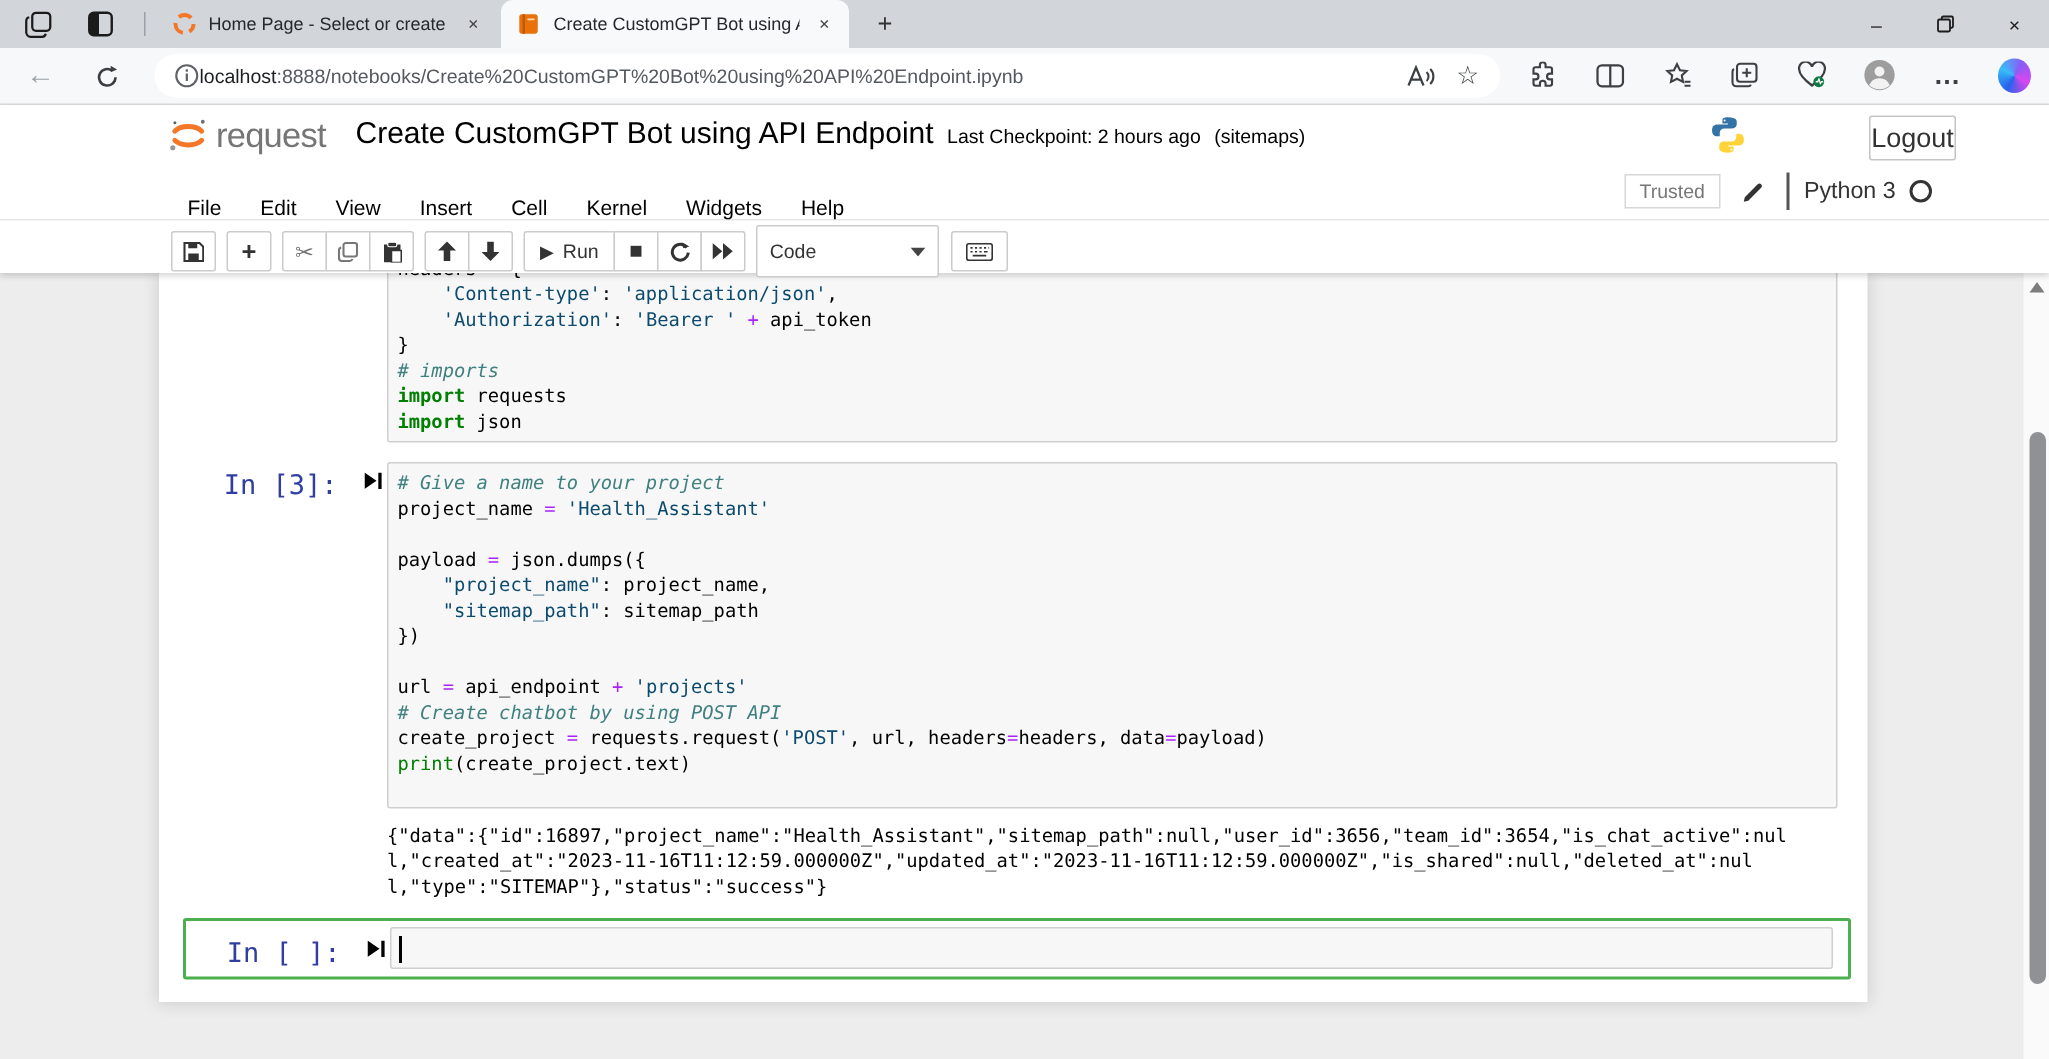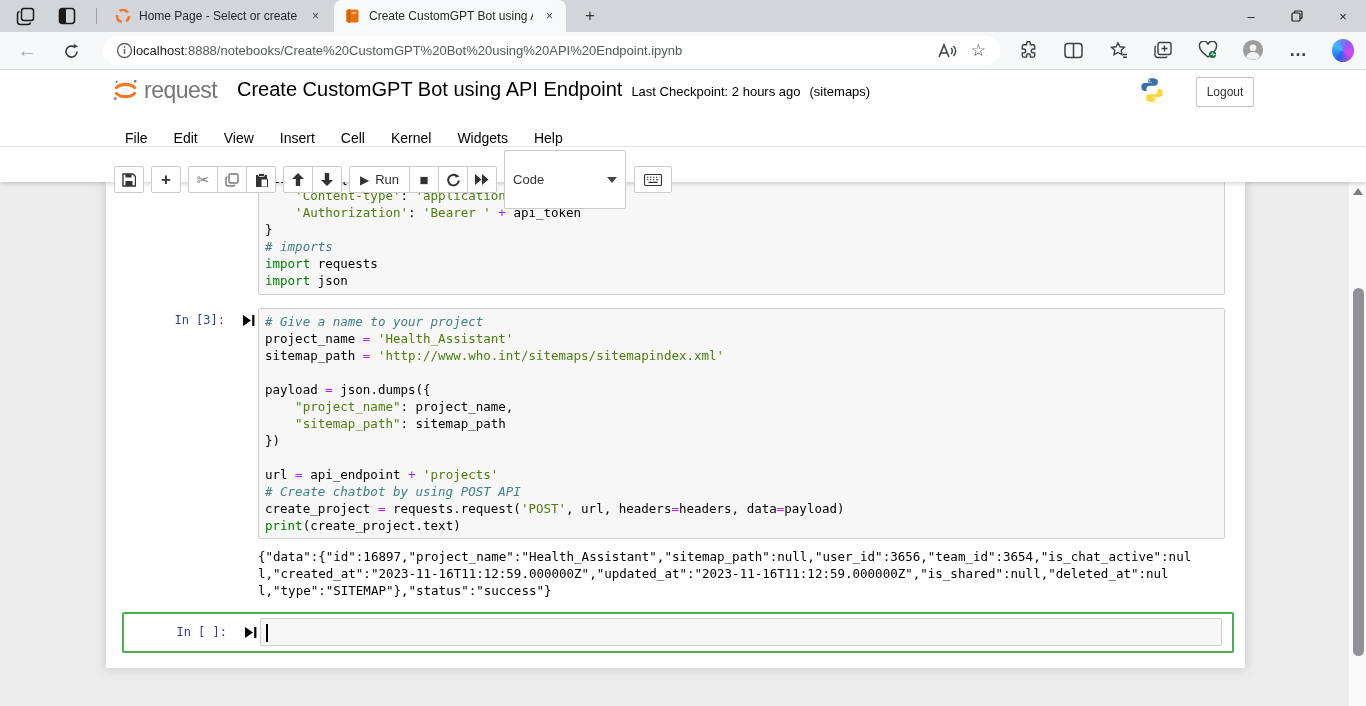--- a/index.html
+++ b/index.html
@@ -33,22 +33,22 @@
   .ic22{width:22px;height:22px;display:flex;align-items:center;justify-content:center}
 
   
   .jp-chrome{position:absolute;top:70px;left:0;width:1366px;height:112px;background:#fff;box-shadow:0 2px 4px rgba(0,0,0,.16);z-index:3}
   .jp-head{position:absolute;top:0;left:0;right:0;height:40px}
   .jp-brand{position:absolute;left:112px;top:7px;display:flex;align-items:center}
   .jp-brand-text{font-size:23px;color:#767677;letter-spacing:-.5px;margin-left:5px}
   .jp-title{position:absolute;left:237px;top:8px;font-size:20px;color:#000;white-space:nowrap}
   .jp-chk{font-size:13px;color:#000;margin-left:9px}
   .jp-auto{font-size:13px;color:#000;margin-left:9px}
-  .logout{position:absolute;left:1196px;top:7px;width:56px;height:28px;border:1px solid #c4c4c4;border-radius:2px;background:#fff;
-          font-size:12px;color:#333;display:flex;align-items:center;justify-content:center}
+  .logout{position:absolute;left:1246px;top:7px;width:56px;height:28px;border:1px solid #c4c4c4;border-radius:2px;background:#fff;
+          font-size:18px;color:#333;display:flex;align-items:center;justify-content:center}
   .pylogo{position:absolute;left:1138px;top:6px}
 
   .jp-menu{position:absolute;top:40px;left:0;right:0;height:37px;border-bottom:1px solid #e7e7e7;box-sizing:border-box}
   .menu-items{position:absolute;left:112px;top:0;height:36px;display:flex;align-items:flex-end}
   .menu-items span{padding:0 13px;font-size:14px;color:#000}
   .trusted-wrap{position:absolute;left:1083px;top:5px;display:flex;align-items:center}
   .trusted{border:1px solid #d7d7d7;color:#777;font-size:13px;padding:3px 9px;background:#fff}
   .pencil{margin-left:14px}
   .kvline{width:2px;height:25px;background:#555;margin-left:14px}
   .kname{font-size:15.5px;color:#333;margin-left:10px}
@@ -56,37 +56,37 @@
 
   .jp-toolbar{position:absolute;top:77px;left:0;right:0;height:35px}
   .tbrow{position:absolute;left:114px;top:3px;display:flex;align-items:center}
   .grp{display:flex;margin-right:7px}
   .tbtn{height:25px;min-width:16px;padding:0 6px;background:#fff;border:1px solid #cbcbcb;display:flex;align-items:center;justify-content:center;color:#333;font-size:13px}
   .grp .tbtn+.tbtn{margin-left:-1px}
   .grp .tbtn:first-child{border-radius:2px 0 0 2px}
   .grp .tbtn:last-child{border-radius:0 2px 2px 0}
   .grp .tbtn:only-child{border-radius:2px}
   .runlbl{margin-left:6px;color:#333}
-  .cellsel{height:25px;width:104px;border:1px solid #cbcbcb;border-radius:2px;background:#fff;display:flex;align-items:center;padding:16px 8px;font-size:13px;color:#333;margin-right:8px;justify-content:space-between}
+  .cellsel{height:25px;width:104px;border:1px solid #cbcbcb;border-radius:2px;background:#fff;display:flex;align-items:center;padding:4px 8px;font-size:13px;color:#333;margin-right:8px;justify-content:space-between}
 
   
   .nb-area{position:absolute;top:182px;left:0;width:1366px;height:524px;background:#ededed;overflow:hidden}
   .nb-container{position:absolute;left:106px;top:0;width:1139px;height:486px;background:#fff;
                 box-shadow:0 0 10px 1px rgba(87,87,87,.22);overflow:hidden}
   .codebox{position:absolute;background:#f7f7f7;border:1px solid #cfcfcf;border-radius:2px;
            font-family:"DejaVu Sans Mono",monospace;font-size:12.5px;line-height:17px;color:#000;
            padding:4px 4px 4px 6px;box-sizing:border-box;overflow:hidden}
   .cm-line{height:17px;white-space:pre}
   .tok-p{color:#000}
-  .tok-s{color:#4d7c0f}
+  .tok-s{color:#0c4a6e}
   .tok-c{color:#408080;font-style:italic}
-  .tok-k{color:#008000;font-weight:normal}
+  .tok-k{color:#008000;font-weight:bold}
   .tok-o{color:#aa22ff}
   .tok-b{color:#008000}
-  .prompt{position:absolute;font-family:"DejaVu Sans Mono",monospace;font-size:12px;color:#303f9f;text-align:right;white-space:pre}
+  .prompt{position:absolute;font-family:"DejaVu Sans Mono",monospace;font-size:18px;color:#303f9f;text-align:right;white-space:pre}
   .runmark{position:absolute}
   .outbox{position:absolute;font-family:"DejaVu Sans Mono",monospace;font-size:12.5px;line-height:17.5px;color:#000;white-space:pre}
   .cell-sel{position:absolute;border:2px solid #4caf50;border-radius:2px;background:#fff}
   .cursorbar{position:absolute;left:5px;top:5px;width:1.5px;height:18px;background:#000}
 
   
   .sb-track{position:absolute;right:0;top:0;width:18px;height:524px;background:#fafafa;border-left:1px solid #ebebeb;box-sizing:border-box}
   .sb-up{position:absolute;left:4px;top:6px;width:0;height:0;border-left:5px solid transparent;border-right:5px solid transparent;border-bottom:7px solid #7d7d7d}
   .sb-thumb{position:absolute;left:3.5px;top:106px;width:11px;height:368px;background:#8f9194;border-radius:5.5px}
 </style>
@@ -261,20 +261,31 @@
     <div class="menu-items">
       <span>File</span>
       <span>Edit</span>
       <span>View</span>
       <span>Insert</span>
       <span>Cell</span>
       <span>Kernel</span>
       <span>Widgets</span>
       <span>Help</span>
     </div>
+    <div class="trusted-wrap">
+      <span class="trusted">Trusted</span>
+      <span class="pencil">
+        <svg width="16" height="16" viewBox="0 0 16 16">
+            <path d="M1.5 14.5 l.7-3 8.6-8.6 a1.6 1.6 0 0 1 2.3 0 a1.6 1.6 0 0 1 0 2.3 l-8.6 8.6z" fill="#333"></path>
+          </svg>
+      </span>
+      <span class="kvline"></span>
+      <span class="kname">Python 3</span>
+      <span class="kcircle"></span>
+    </div>
   </div>
 
   <div class="jp-toolbar">
     <div class="tbrow">
       <div class="grp">
           <div class="tbtn">
         <span>
               <svg width="14" height="14" viewBox="0 0 14 14">
                 <path d="M1 1 h10 l2.5 2.5 V13 H1z" fill="none" stroke="#333" stroke-width="1.4"></path>
                 <rect x="3.5" y="8" width="7" height="5" fill="#333"></rect>
@@ -382,21 +393,20 @@
     <div class="prompt" style="left:0;top:131px;width:119px">In [3]:</div>
     <span class="runmark" style="left:137px;top:133px">
       <svg width="12" height="11" viewBox="0 0 12 11">
           <path d="M0 0 L8 5.5 L0 11z" fill="#000"></path>
           <rect x="9.2" y="0" width="2.2" height="11" fill="#000"></rect>
         </svg>
     </span>
     <div class="codebox" style="left:152px;top:126px;width:967px;height:231px">
         <div class="cm-line"><span class="tok-c"># Give a name to your project</span></div>
         <div class="cm-line"><span class="tok-p">project_name </span><span class="tok-o">=</span><span class="tok-p"> </span><span class="tok-s">'Health_Assistant'</span></div>
-        <div class="cm-line"><span class="tok-p">sitemap_path </span><span class="tok-o">=</span><span class="tok-p"> </span><span class="tok-s">'http://www.who.int/sitemaps/sitemapindex.xml'</span></div>
         <div class="cm-line">&nbsp;</div>
         <div class="cm-line"><span class="tok-p">payload </span><span class="tok-o">=</span><span class="tok-p"> json.dumps({</span></div>
         <div class="cm-line"><span class="tok-p">    </span><span class="tok-s">"project_name"</span><span class="tok-p">: project_name,</span></div>
         <div class="cm-line"><span class="tok-p">    </span><span class="tok-s">"sitemap_path"</span><span class="tok-p">: sitemap_path</span></div>
         <div class="cm-line"><span class="tok-p">})</span></div>
         <div class="cm-line">&nbsp;</div>
         <div class="cm-line"><span class="tok-p">url </span><span class="tok-o">=</span><span class="tok-p"> api_endpoint </span><span class="tok-o">+</span><span class="tok-p"> </span><span class="tok-s">'projects'</span></div>
         <div class="cm-line"><span class="tok-c"># Create chatbot by using POST API</span></div>
         <div class="cm-line"><span class="tok-p">create_project </span><span class="tok-o">=</span><span class="tok-p"> requests.request(</span><span class="tok-s">'POST'</span><span class="tok-p">, url, headers</span><span class="tok-o">=</span><span class="tok-p">headers, data</span><span class="tok-o">=</span><span class="tok-p">payload)</span></div>
         <div class="cm-line"><span class="tok-b">print</span><span class="tok-p">(create_project.text)</span></div>

